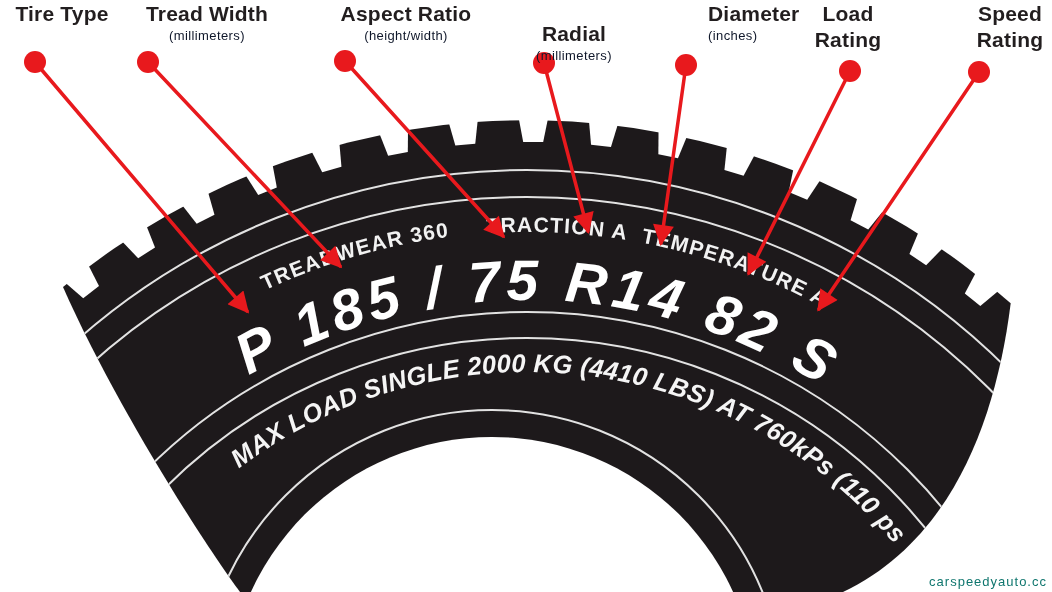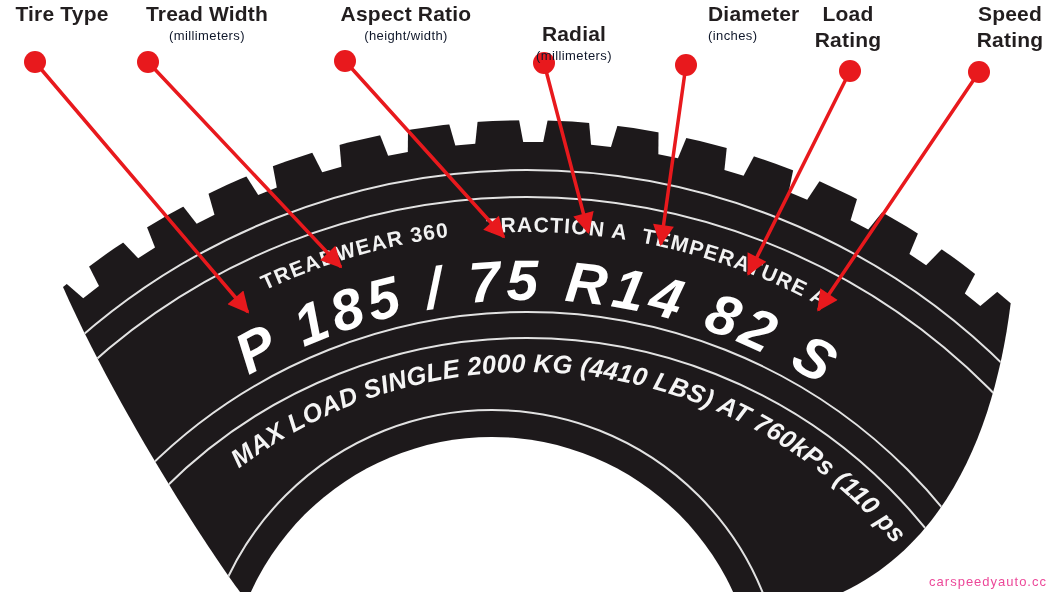--- a/index.html
+++ b/index.html
@@ -11,21 +11,21 @@
   .hdr-label{position:absolute;top:1px;text-align:center;color:#221e1f;}
   .hdr-label .t{font-size:21px;font-weight:700;line-height:26px;letter-spacing:.2px;display:block;}
   .hdr-label .s{font-size:13px;font-weight:400;color:#0f172a;letter-spacing:.4px;display:block;margin-top:1px;}
   .hdr-left{text-align:left;}
   .grade-text{font-size:21px;font-weight:700;letter-spacing:1.2px;fill:#f2f2f2;}
   .size-text{font-size:57px;font-weight:700;font-style:italic;letter-spacing:5px;fill:#ffffff;}
   .load-text{font-size:25.5px;font-weight:700;font-style:italic;letter-spacing:.3px;fill:#f5f5f5;}
   .sidewall-line{fill:none;stroke:#e2e2e2;stroke-width:2;}
   .arrow-line{stroke:#e8191d;stroke-width:3.5;stroke-linecap:round;}
   .arrow-dot{fill:#e8191d;}
-  .watermark{position:absolute;right:5px;bottom:3px;font-size:13px;letter-spacing:1px;color:#ec4899;}
+  .watermark{position:absolute;right:5px;bottom:3px;font-size:13px;letter-spacing:1px;color:#0f766e;}
 </style>
 </head>
 <body>
 
 <div class="stage">
 
   <svg width="1052" height="592" viewBox="0 0 1052 592">
     <defs>
       <clipPath id="tireClip">
         <path d="M 63 287 A 730 730 0 0 1 1010.7 303.2 C 996 420, 952 540, 843 592 L 240 592 C 205 545, 115 405, 63 287 Z"></path>

